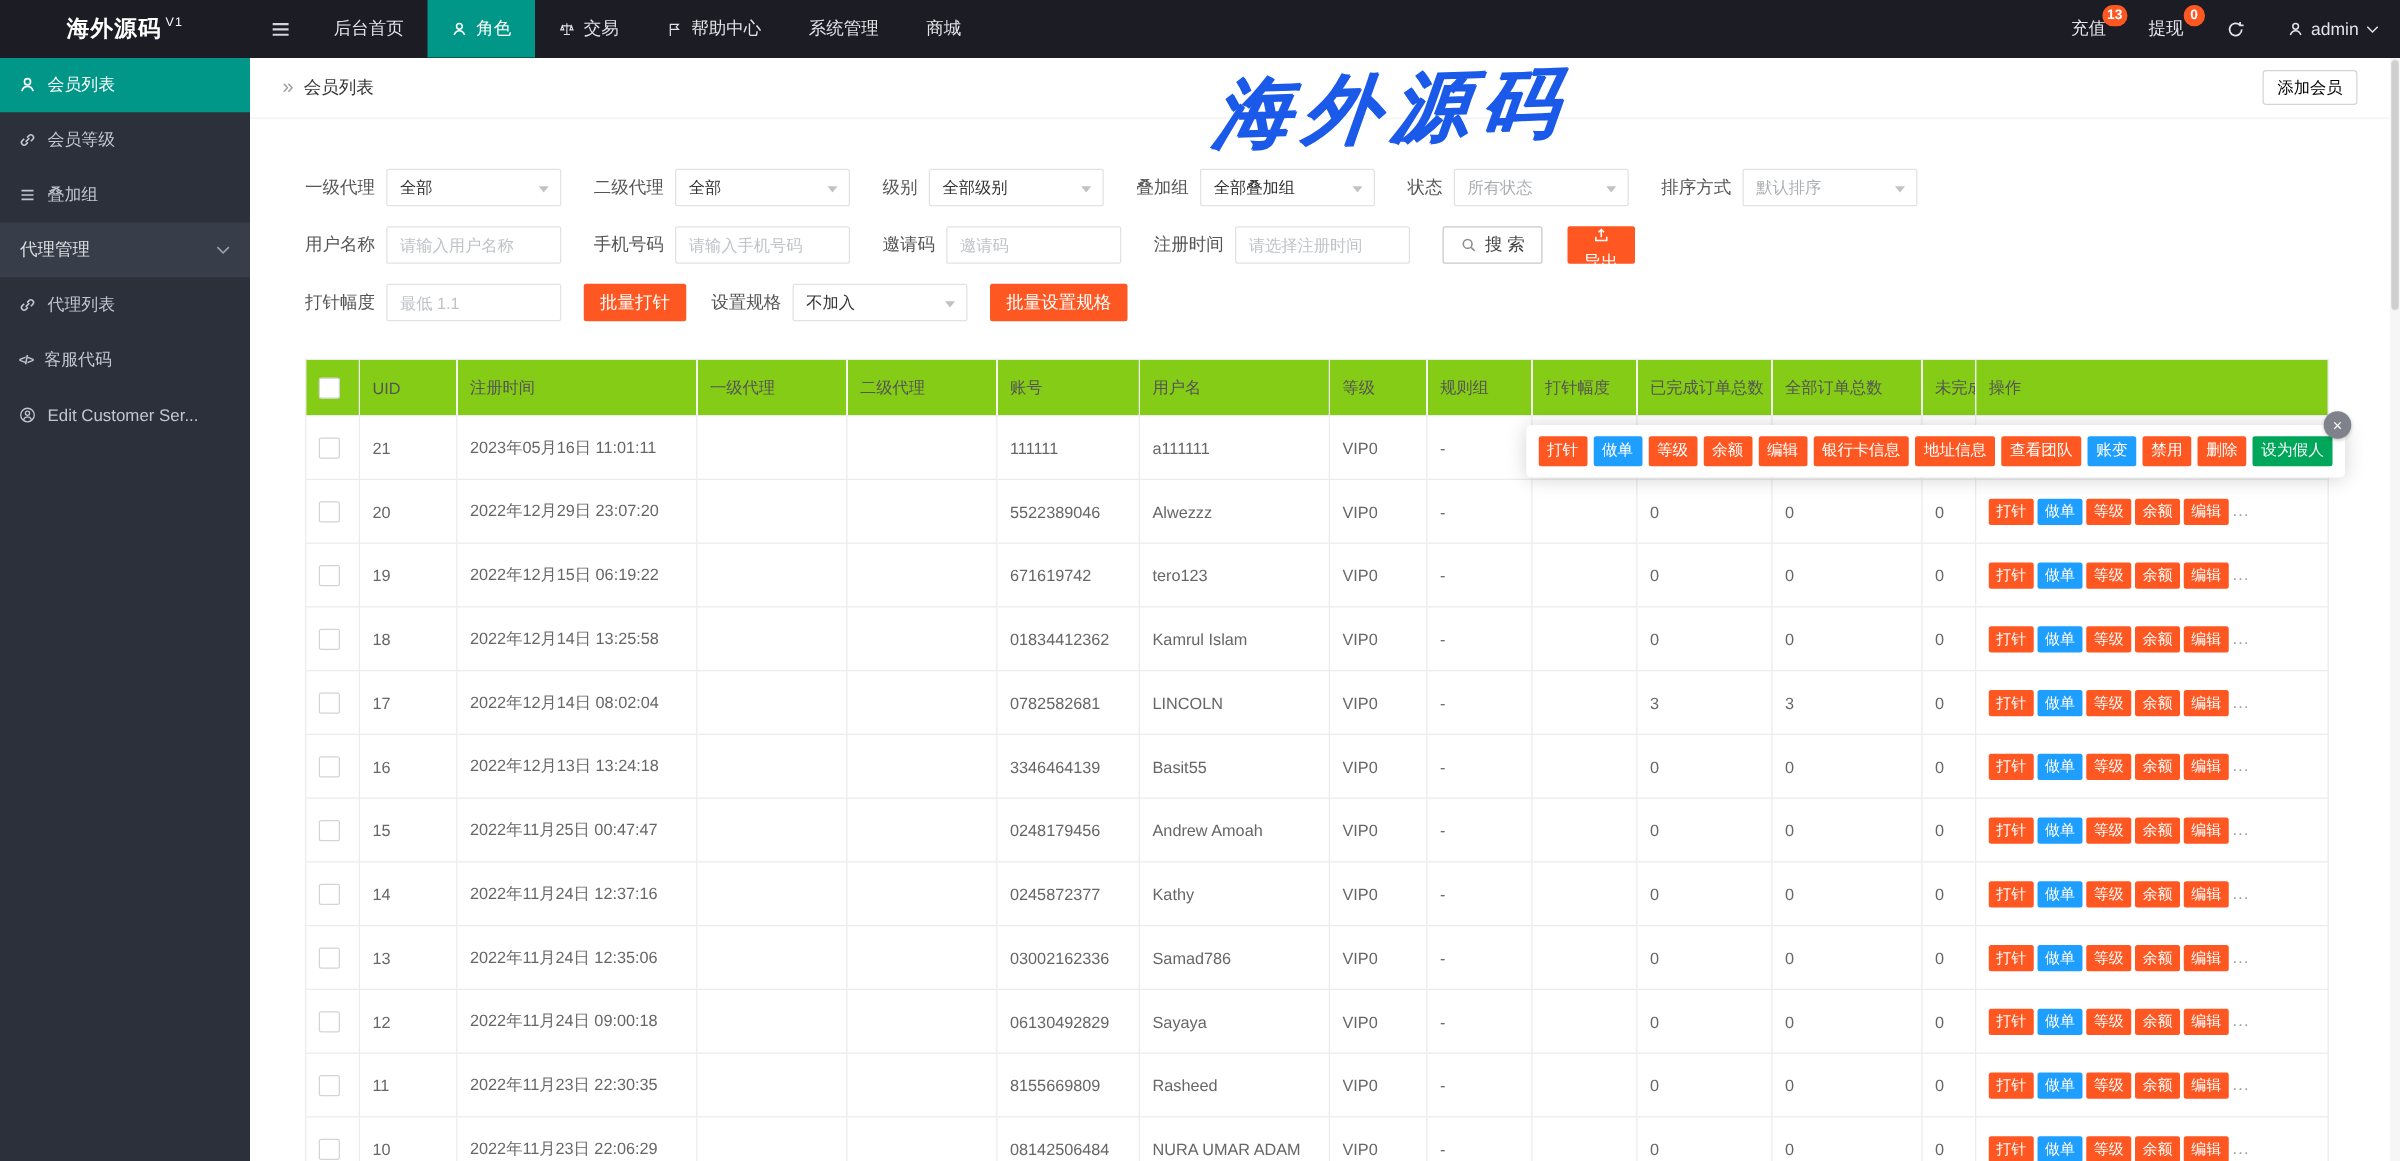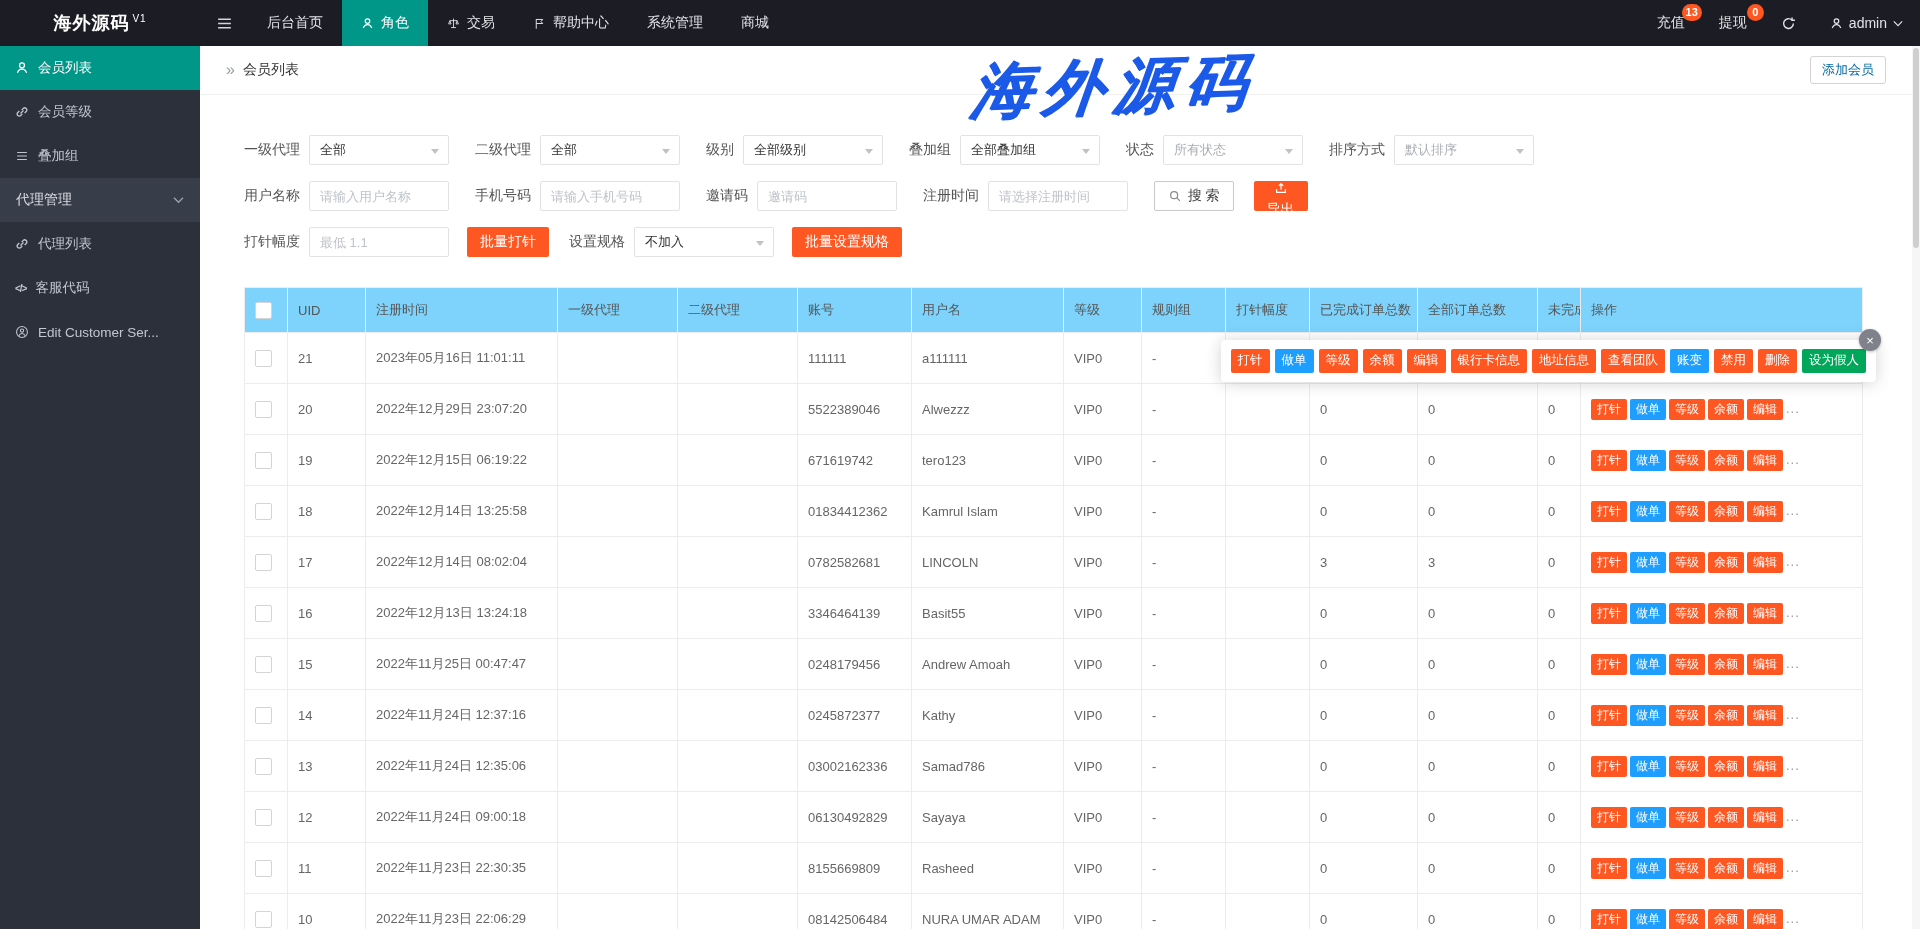--- a/index.html
+++ b/index.html
@@ -38,21 +38,21 @@
   .side-item.active { background:#009688; color:#fff; }
   .code-ico { font-size:10px; font-weight:bold; letter-spacing:-1px; }
 
   
   .main { position:absolute; top:46px; left:200px; width:1712px; bottom:0; background:#fff; overflow:hidden; }
   .crumb-bar { height:49px; display:flex; align-items:center; padding:0 26px;
                border-bottom:1px solid #f1f1f1; }
   .crumb-arrow { color:#98a0a6; font-size:16px; margin-right:8px; }
   .crumb-current { font-size:14px; color:#333; }
   .add-member-btn { margin-left:auto; background:#fff; border:1px solid #d4d4d4; border-radius:3px;
-                    height:28px; padding:0 11px; font-size:13px; color:#0369a1; cursor:pointer;
+                    height:28px; padding:0 11px; font-size:13px; color:#000000; cursor:pointer;
                     display:inline-flex; align-items:center; }
   .watermark { position:absolute; top:0; left:772px; z-index:6; pointer-events:none;
                font-family:"DejaVu Serif","Liberation Serif",serif; font-style:italic; font-weight:bold;
                font-size:61px; color:#1b59e8; letter-spacing:10px; transform:skewX(-8deg) rotate(-2deg);
                text-shadow:1px 1px 0 #1b59e8; white-space:nowrap; }
 
   .content { padding:40px 36px 0 44px; position:relative; }
   .frow { display:flex; align-items:center; gap:26px; margin-bottom:16px; flex-wrap:nowrap; }
   .fgroup { display:flex; align-items:center; gap:9px; font-size:14px; color:#555; white-space:nowrap; }
   .sel { width:140px; height:30px; border:1px solid #e2e2e2; border-radius:2px; background:#fff;
@@ -61,30 +61,30 @@
   .sel.muted { color:#aaaeb3; }
   .sel .caret { position:absolute; right:9px; top:13px; width:0; height:0;
                 border-left:4.5px solid transparent; border-right:4.5px solid transparent;
                 border-top:5px solid #c2c2c2; }
   .inp { width:140px; height:30px; border:1px solid #e2e2e2; border-radius:2px; background:#fff;
          padding:12px 10px; font-size:13px; color:#333; outline:none;
          font-family:"Liberation Sans","DejaVu Sans",sans-serif; }
   .inp::placeholder { color:#bfc3c8; }
   .btn { height:30px; border:none; border-radius:2px; font-size:14px; cursor:pointer;
          display:inline-flex; align-items:center; gap:6px; padding:0 13px; white-space:nowrap;
-         font-family:Liberation Serif, serif; }
+         font-family:Liberation Sans, sans-serif; }
   .btn-white { background:#fff; border:1px solid #c9c9c9; color:#444; }
   .btn-orange { background:#ff5722; color:#fff; }
 
   
   .table-wrap { margin-top:30px; position:relative; }
   table { border-collapse:collapse; table-layout:fixed; width:1618px; }
   th, td { border:1px solid #ececec; padding:0 10px; font-size:13px; color:#666; text-align:left;
            overflow:hidden; white-space:nowrap; }
-  thead th { background:#7dd3fc; color:#555; font-weight:normal; height:45px; }
+  thead th { background:#84cc16; color:#555; font-weight:normal; height:45px; }
   tbody td { height:51px; background:#fff; }
   td.col-ops, th.col-ops { border-left:1px solid #e2e2e2; }
   .cb { width:17px; height:17px; border:1px solid #d4d4d4; border-radius:2px; background:#fff;
         display:inline-block; vertical-align:middle; cursor:pointer; }
   .chip { display:inline-block; padding:3px 6px; border-radius:2px; color:#fff; font-size:12px;
           margin-right:3px; cursor:pointer; line-height:1.25; }
   .chip-orange { background:#ff5722; }
   .chip-blue { background:#1e9fff; }
   .chip-green { background:#00a65a; }
   .more { color:#9a9a9a; font-size:13px; cursor:pointer; letter-spacing:1px; }

